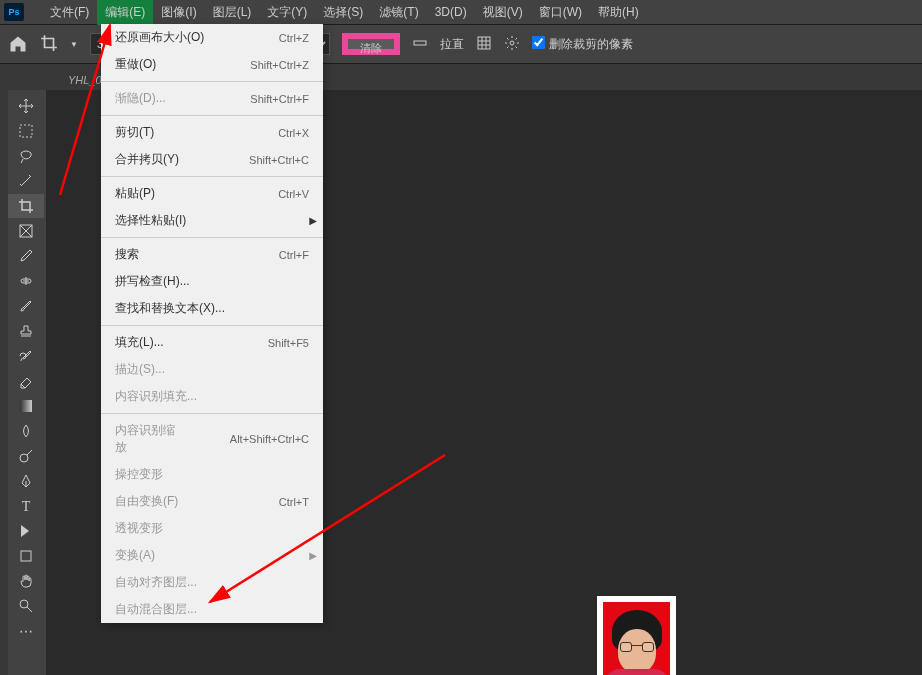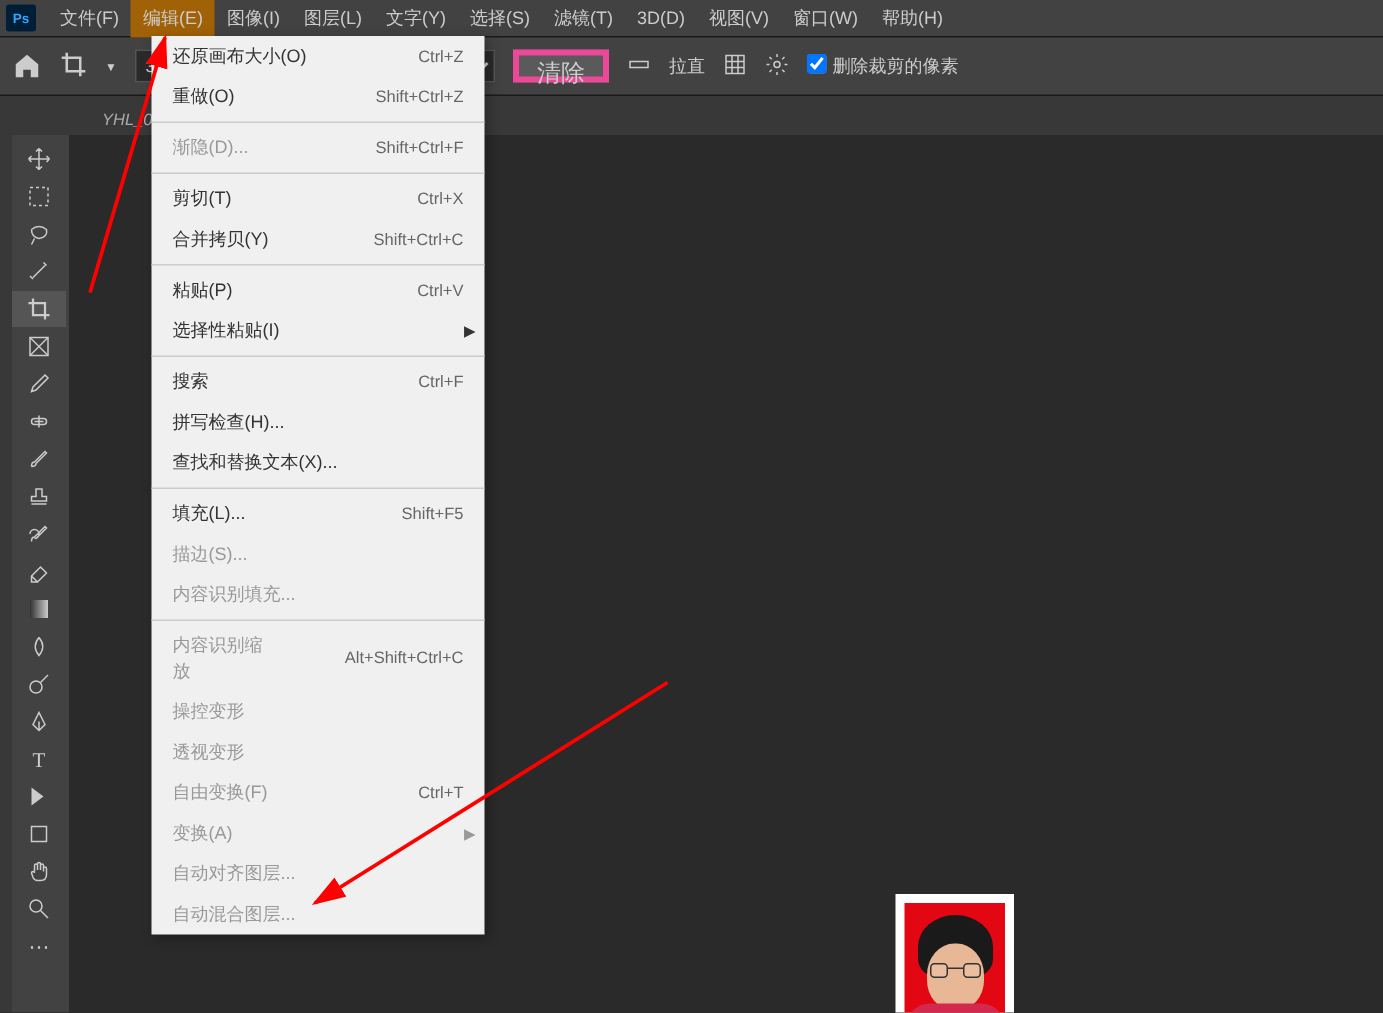--- a/index.html
+++ b/index.html
@@ -1,27 +1,27 @@
 <!DOCTYPE html>
 <html><head>
   <meta charset="utf-8">
   <style>
     * { margin: 0; padding: 0; box-sizing: border-box; }
     body { width: 922px; height: 675px; background: #2a2a2a; font-family: "Microsoft YaHei", sans-serif; font-size: 12px; color: #ccc; overflow: hidden; position: relative; }
     
     .menubar { background: #424242; height: 24px; display: flex; align-items: center; padding: 0 4px; }
-    .ps-logo { width: 20px; height: 18px; background: #001e36; color: #31a8ff; font-size: 9px; font-weight: bold; display: flex; align-items: center; justify-content: center; margin-right: 8px; border-radius: 2px; }
+    .ps-logo { width: 20px; height: 18px; background: #001e36; color: #31a8ff; font-size: 9px; font-weight: bold; display: flex; align-items: center; justify-content: center; margin-right: 18px; border-radius: 2px; }
     .menu-item { padding: 4px 8px; cursor: pointer; position: relative; }
-    .menu-item.active { background: #a16207; }
+    .menu-item.active { background: #15803d; }
     
     .options-bar { background: #424242; height: 40px; display: flex; align-items: center; padding: 0 8px; border-top: 1px solid #1a1a1a; border-bottom: 1px solid #1a1a1a; gap: 12px; }
     .home-icon { width: 20px; height: 20px; display: flex; align-items: center; justify-content: center; }
     .input-field { background: #2a2a2a; border: 1px solid #555; color: #ccc; padding: 2px 6px; font-size: 11px; height: 22px; }
     .select-field { background: #2a2a2a; border: 1px solid #555; color: #ccc; padding: 2px 6px; font-size: 11px; height: 22px; }
-    .btn-clear { background: #5a5a5a; border: 4px solid #ec4899; color: #ccc; padding: 2px 12px; font-size: 16px; height: 22px; cursor: pointer; }
+    .btn-clear { background: #5a5a5a; border: 6px solid #ec4899; color: #ccc; padding: 2px 12px; font-size: 11px; height: 22px; cursor: pointer; }
     .checkbox-label { display: flex; align-items: flex-start; gap: 4px; }
     
     .tabs-bar { background: #383838; height: 26px; display: flex; align-items: flex-end; padding-left: 58px; font-style: italic; }
     .tab { padding: 4px 10px; font-size: 11px; color: #aaa; }
     
     .main-container { display: flex; height: calc(100% - 90px); }
     
     .tool-panel-edge { width: 8px; background: #383838; }
     .tool-panel { width: 38px; background: #424242; display: flex; flex-direction: column; gap: 1px; padding-top: 4px; }
     .tool-btn { width: 36px; height: 24px; display: flex; align-items: center; justify-content: center; cursor: pointer; color: #ccc; }
@@ -311,25 +311,25 @@
     </div>
     <div class="dropdown-sep"></div>
     <div class="dropdown-item disabled">
       <span>内容识别缩放</span>
       <span class="shortcut">Alt+Shift+Ctrl+C</span>
     </div>
     <div class="dropdown-item disabled">
       <span>操控变形</span>
     </div>
     <div class="dropdown-item disabled">
-      <span>透视变形</span>
-    </div>
-    <div class="dropdown-item disabled">
       <span>自由变换(F)</span>
       <span class="shortcut">Ctrl+T</span>
+    </div>
+    <div class="dropdown-item disabled">
+      <span>透视变形</span>
     </div>
     <div class="dropdown-item disabled">
       <span>变换(A)</span>
       <span class="submenu-arrow">▶</span>
     </div>
     <div class="dropdown-item disabled">
       <span>自动对齐图层...</span>
     </div>
     <div class="dropdown-item disabled">
       <span>自动混合图层...</span>

